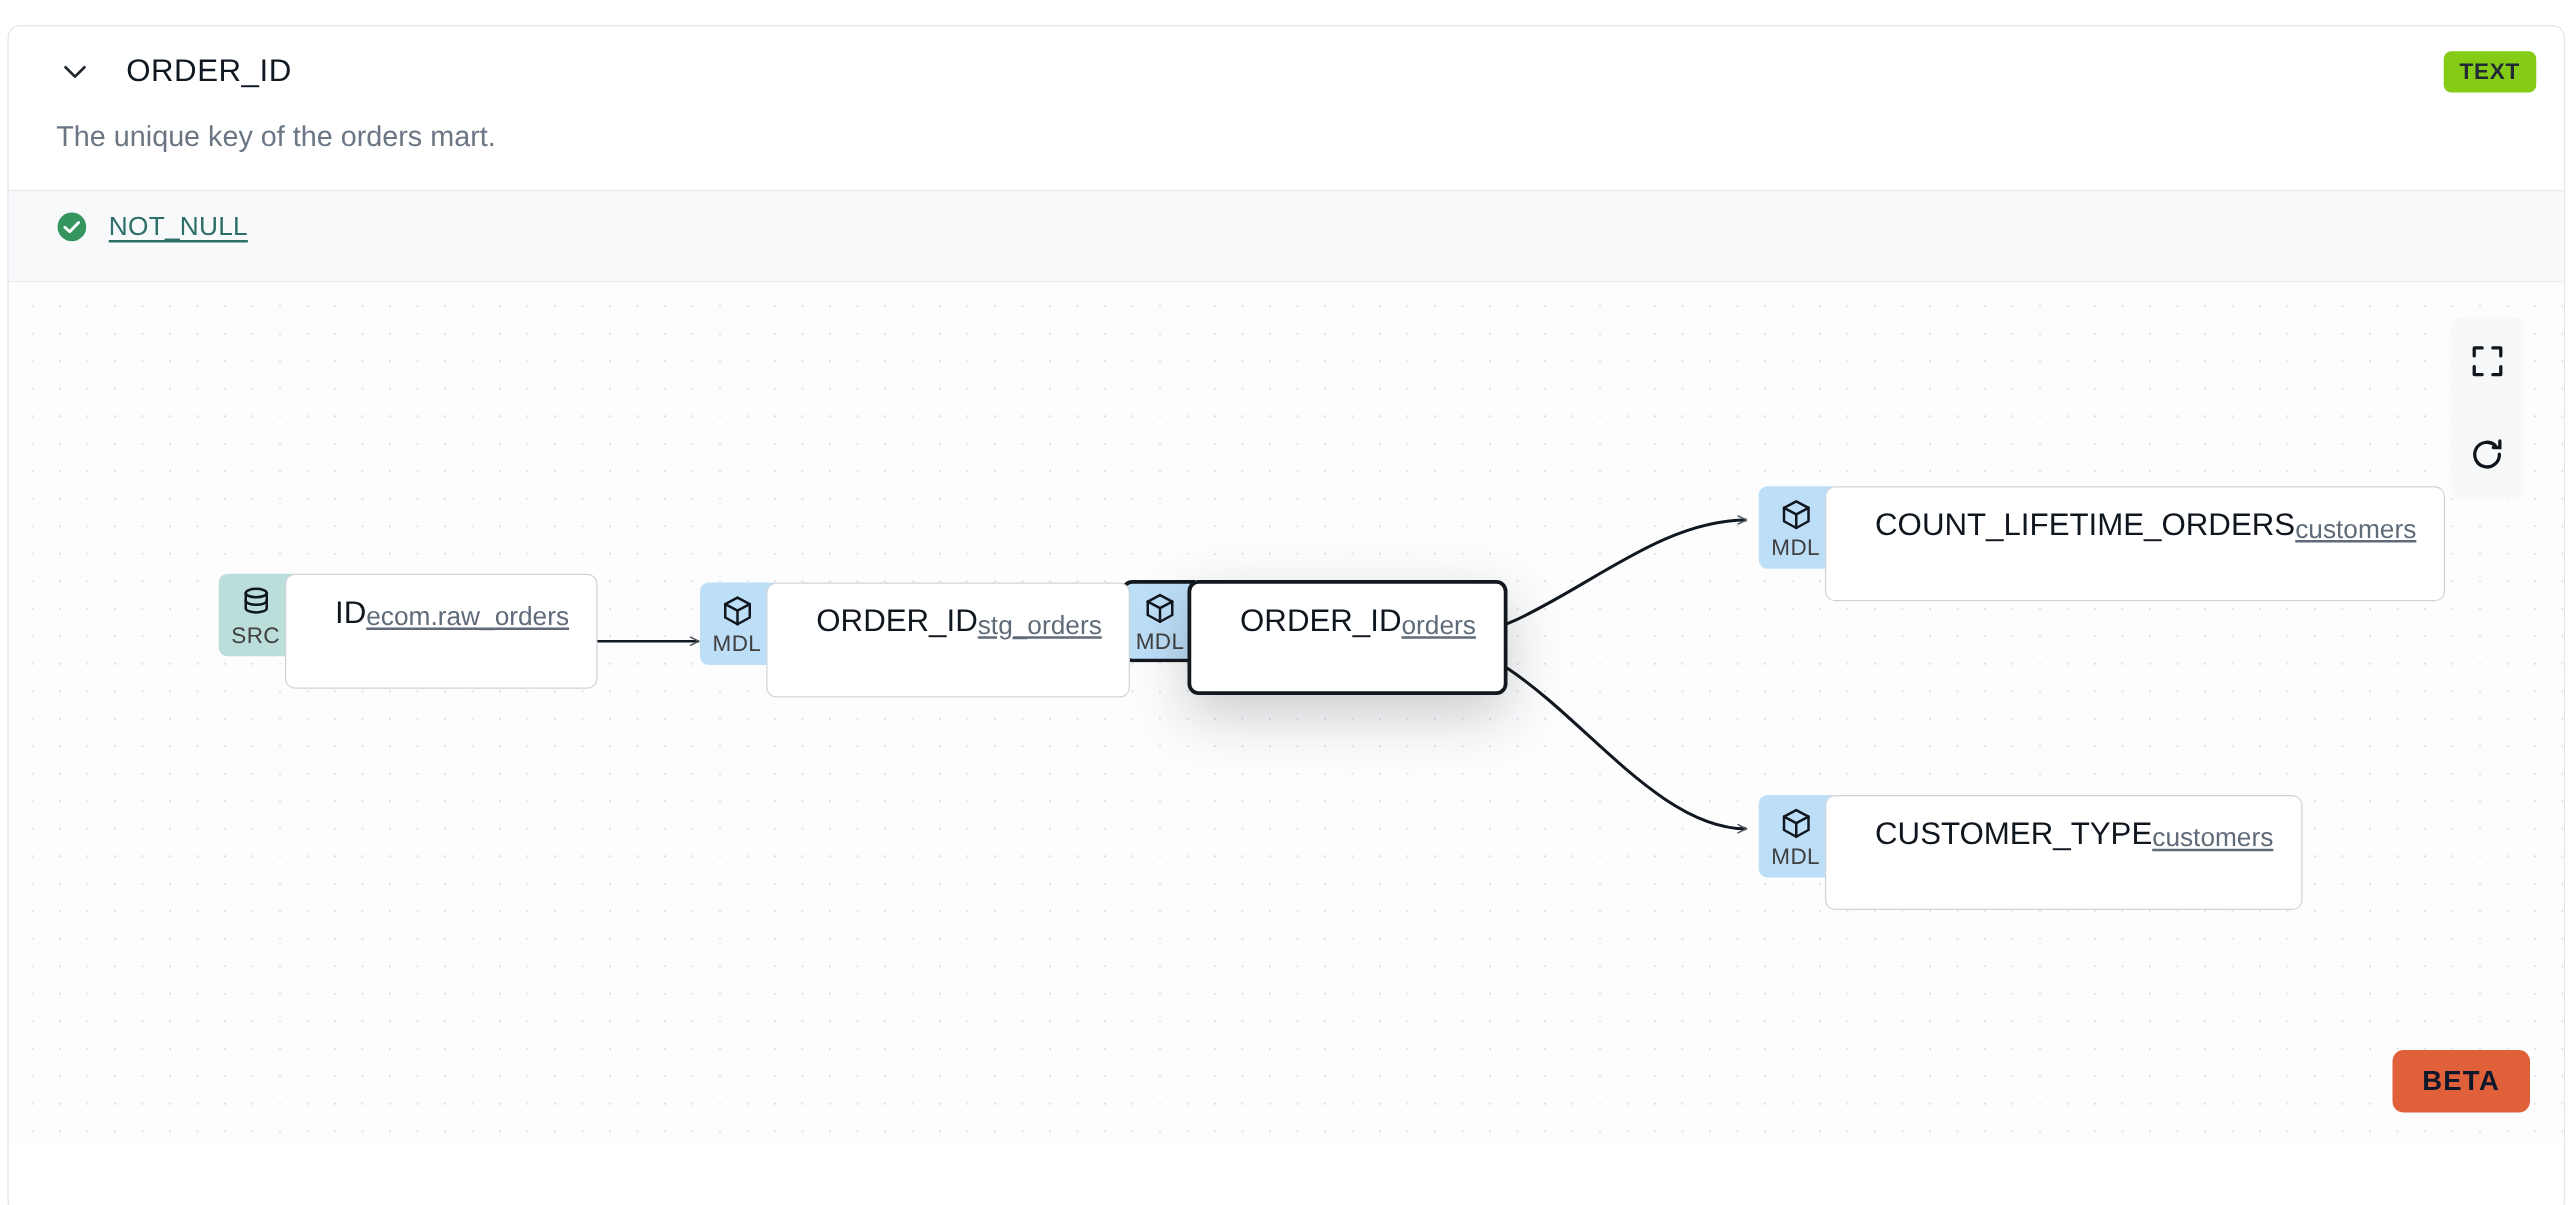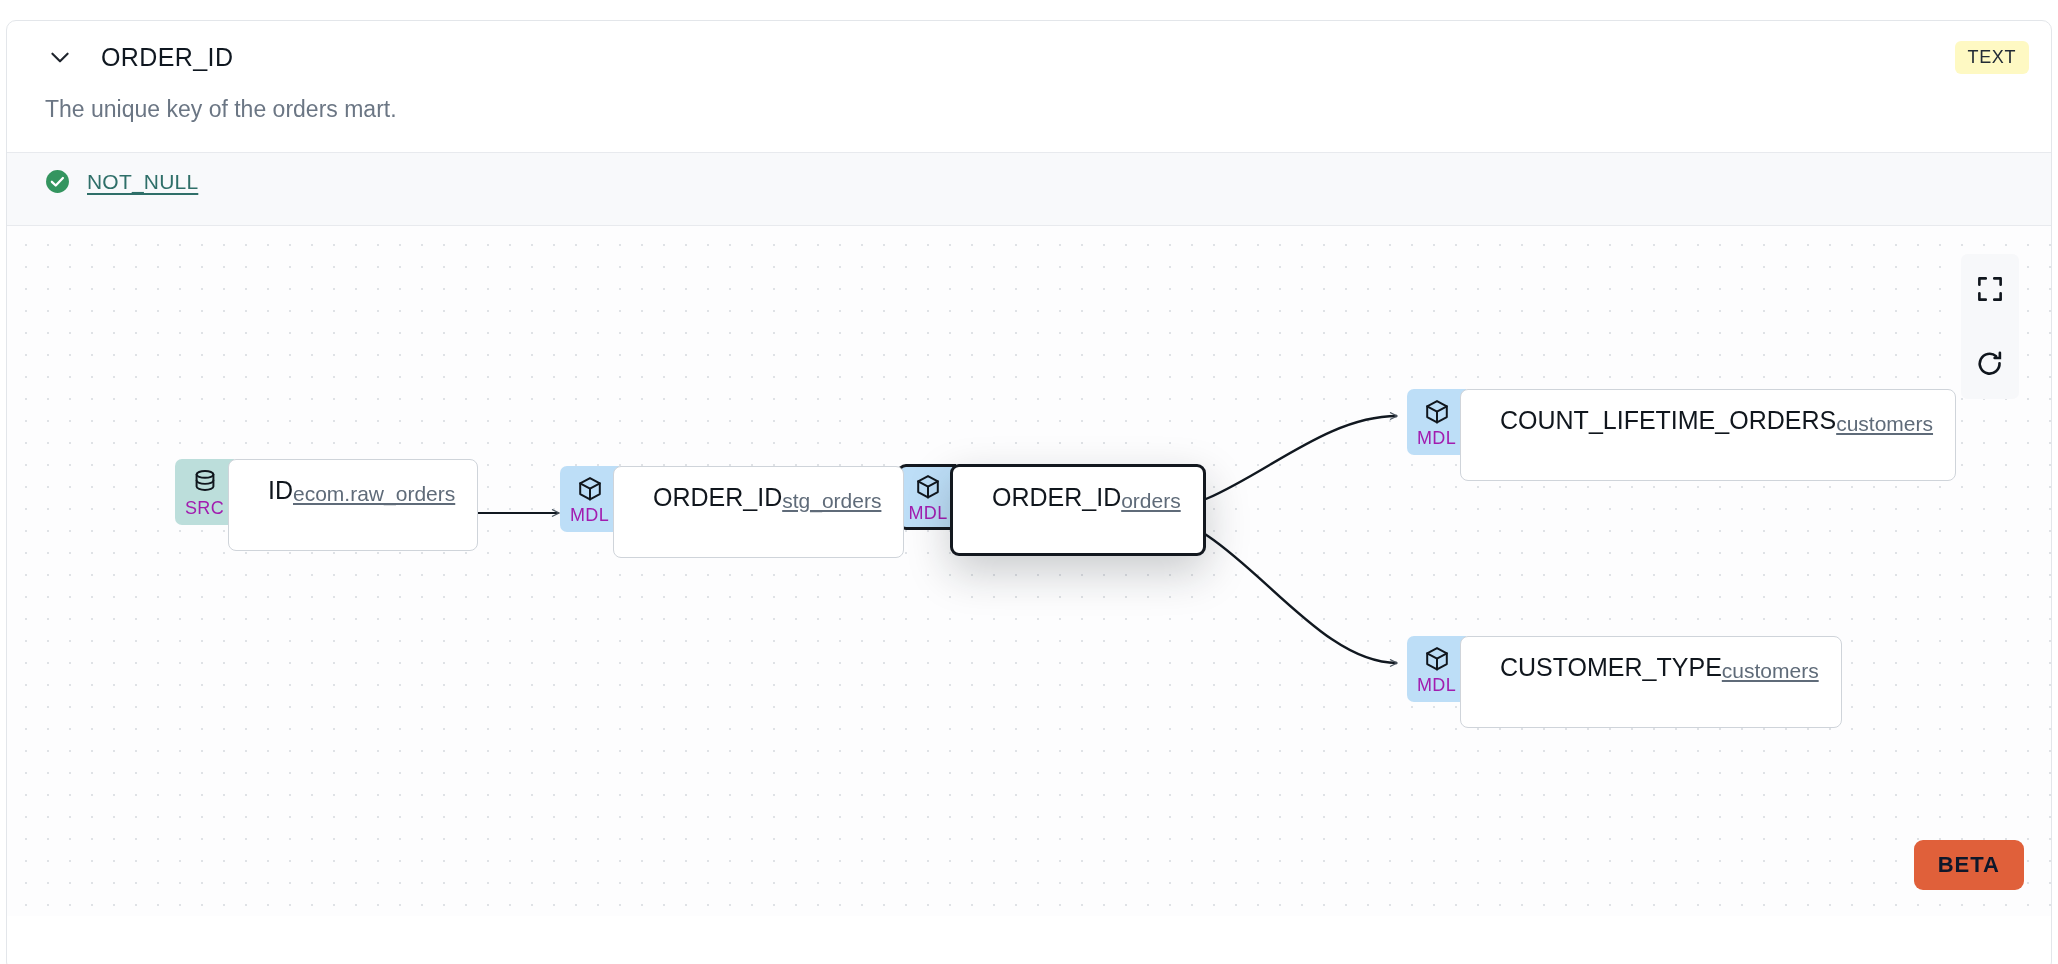--- a/index.html
+++ b/index.html
@@ -46,28 +46,29 @@
   .column-title {
     margin-left: 26px;
     font-size: 25px;
     font-weight: 400;
     letter-spacing: 0.4px;
     color: #0f1720;
     white-space: nowrap;
   }
   .type-badge {
     margin-left: auto;
-    background: #fef9c3;
+    background: #84cc16;
     color: #222b35;
     font-size: 18px;
     letter-spacing: 0.6px;
     padding: 7px 13px 8px;
     border-radius: 6px;
     line-height: 1;
     flex: 0 0 auto;
+    font-weight: bold;
   }
 
   
   .description {
     padding: 2px 38px 28px;
     font-size: 23px;
     color: #6b7684;
     line-height: 1.25;
   }
 
@@ -137,21 +138,21 @@
     justify-content: center;
     padding: 9px 0 8px;
     position: relative;
     z-index: 1;
   }
   .node-badge.src { background: #bcdedb; }
   .node-badge.mdl { background: #bddef7; }
   .node-badge svg { display: block; }
   .badge-label {
     font-size: 18px;
-    color: #a21caf;
+    color: #404040;
     margin-top: 3px;
     letter-spacing: 0.3px;
     line-height: 1;
   }
   .node-body {
     background: #ffffff;
     border: 1px solid #cfd4da;
     border-radius: 8px;
     padding: 16px 22px 18px 39px;
     margin-left: -6px;

